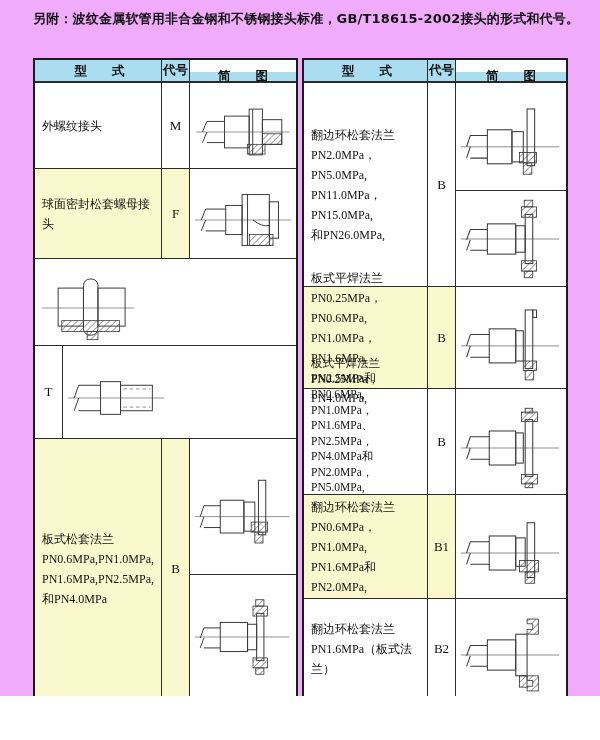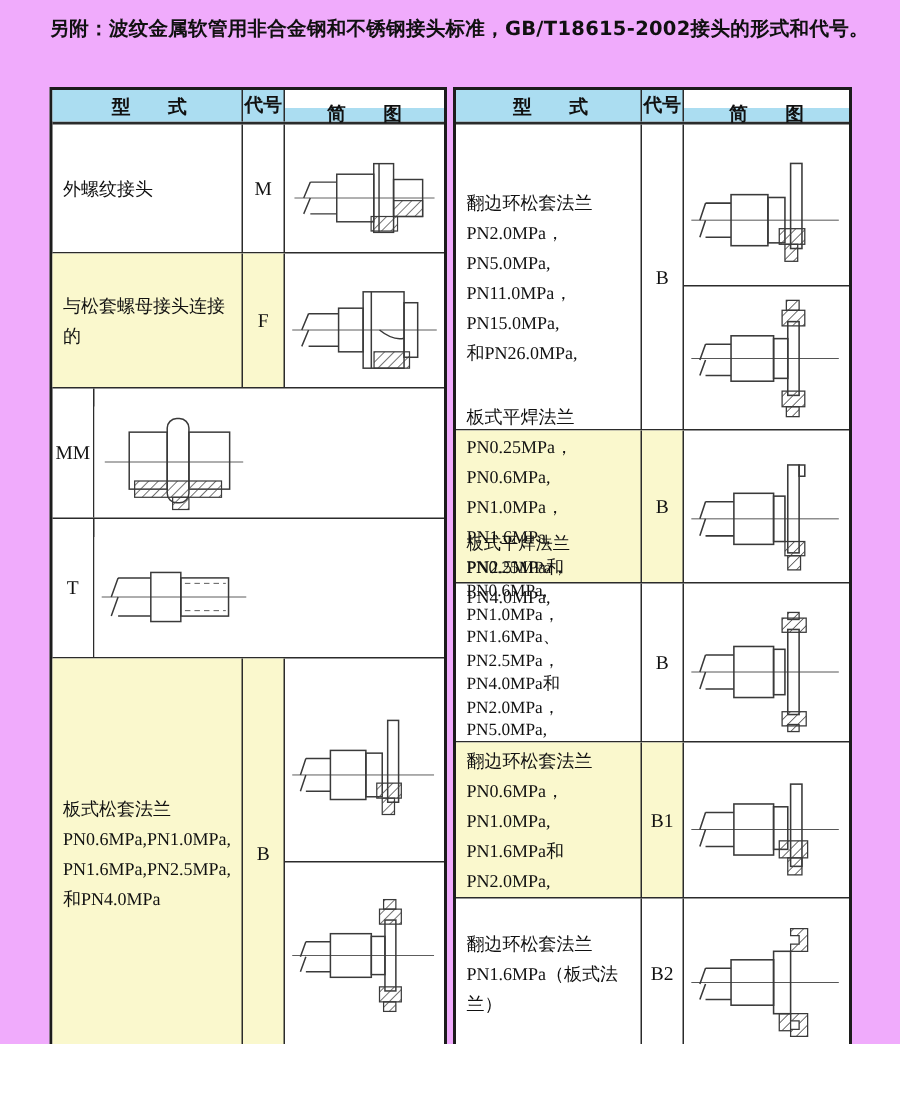--- a/index.html
+++ b/index.html
@@ -76,38 +76,37 @@
           <rect class="ln" x="62" y="16" width="15" height="52"></rect>
           <line class="ln" x1="66" y1="16" x2="66" y2="68"></line>
           <rect class="ln" x="77" y="28" width="22" height="28"></rect>
           <rect class="ht" x="77" y="44" width="22" height="12"></rect>
           <rect class="ht" x="60" y="56" width="20" height="11"></rect>
         </svg>
       </div>
     </div>
 
     <div class="trow" style="height:89px">
-      <div class="cell c-type hl">与松套螺母接头连接的</div>
+      <div class="cell c-type hl">球面密封松套螺母接头</div>
       <div class="cell c-code hl">F</div>
       <div class="cell c-diag">
         <svg class="diag" width="100" height="78" viewBox="0 0 110 84">
           <line class="cl" x1="2" y1="42" x2="108" y2="42"></line>
           <path class="ln" d="M36 30 H14 M14 54 H36 M14 30 l-5 12 M14 42 l-5 12"></path>
           <rect class="ln" x="36" y="26" width="18" height="32"></rect>
           <rect class="ln" x="54" y="14" width="30" height="56"></rect>
           <line class="ln" x1="60" y1="14" x2="60" y2="70"></line>
           <rect class="ln" x="84" y="22" width="10" height="40"></rect>
           <path class="ln" d="M66 42 q10 8 18 6"></path>
           <rect class="ht" x="62" y="58" width="26" height="12"></rect>
         </svg>
       </div>
     </div>
 
     <div class="trow" style="height:86px">
-      <div class="cell c-code">MM</div>
       <div class="cell c-diag">
         <svg class="diag" width="100" height="76" viewBox="0 0 110 84">
           <line class="cl" x1="4" y1="42" x2="106" y2="42"></line>
           <rect class="ln" x="22" y="20" width="28" height="42"></rect>
           <rect class="ln" x="50" y="10" width="16" height="62" rx="7"></rect>
           <rect class="ln" x="66" y="20" width="30" height="42"></rect>
           <rect class="ht" x="26" y="56" width="64" height="12"></rect>
           <rect class="ht" x="54" y="68" width="12" height="9"></rect>
         </svg>
       </div>

